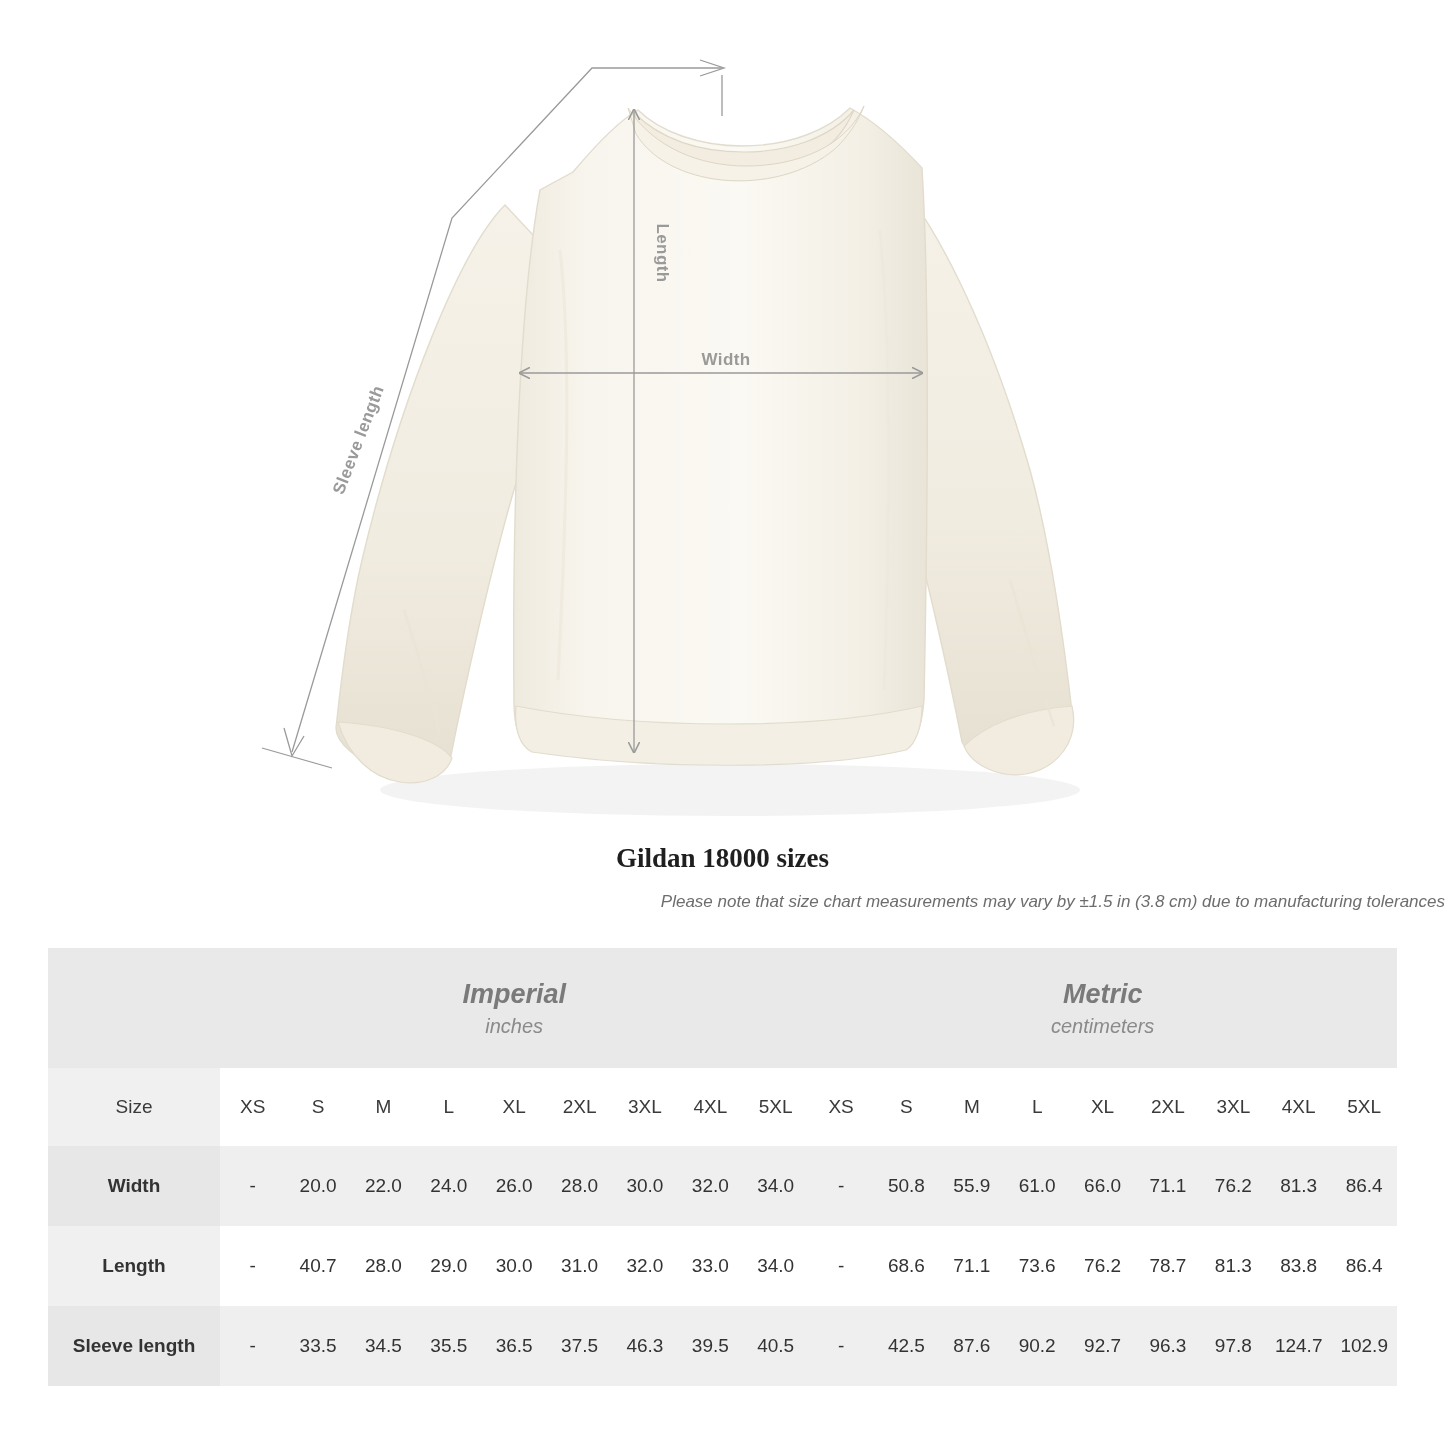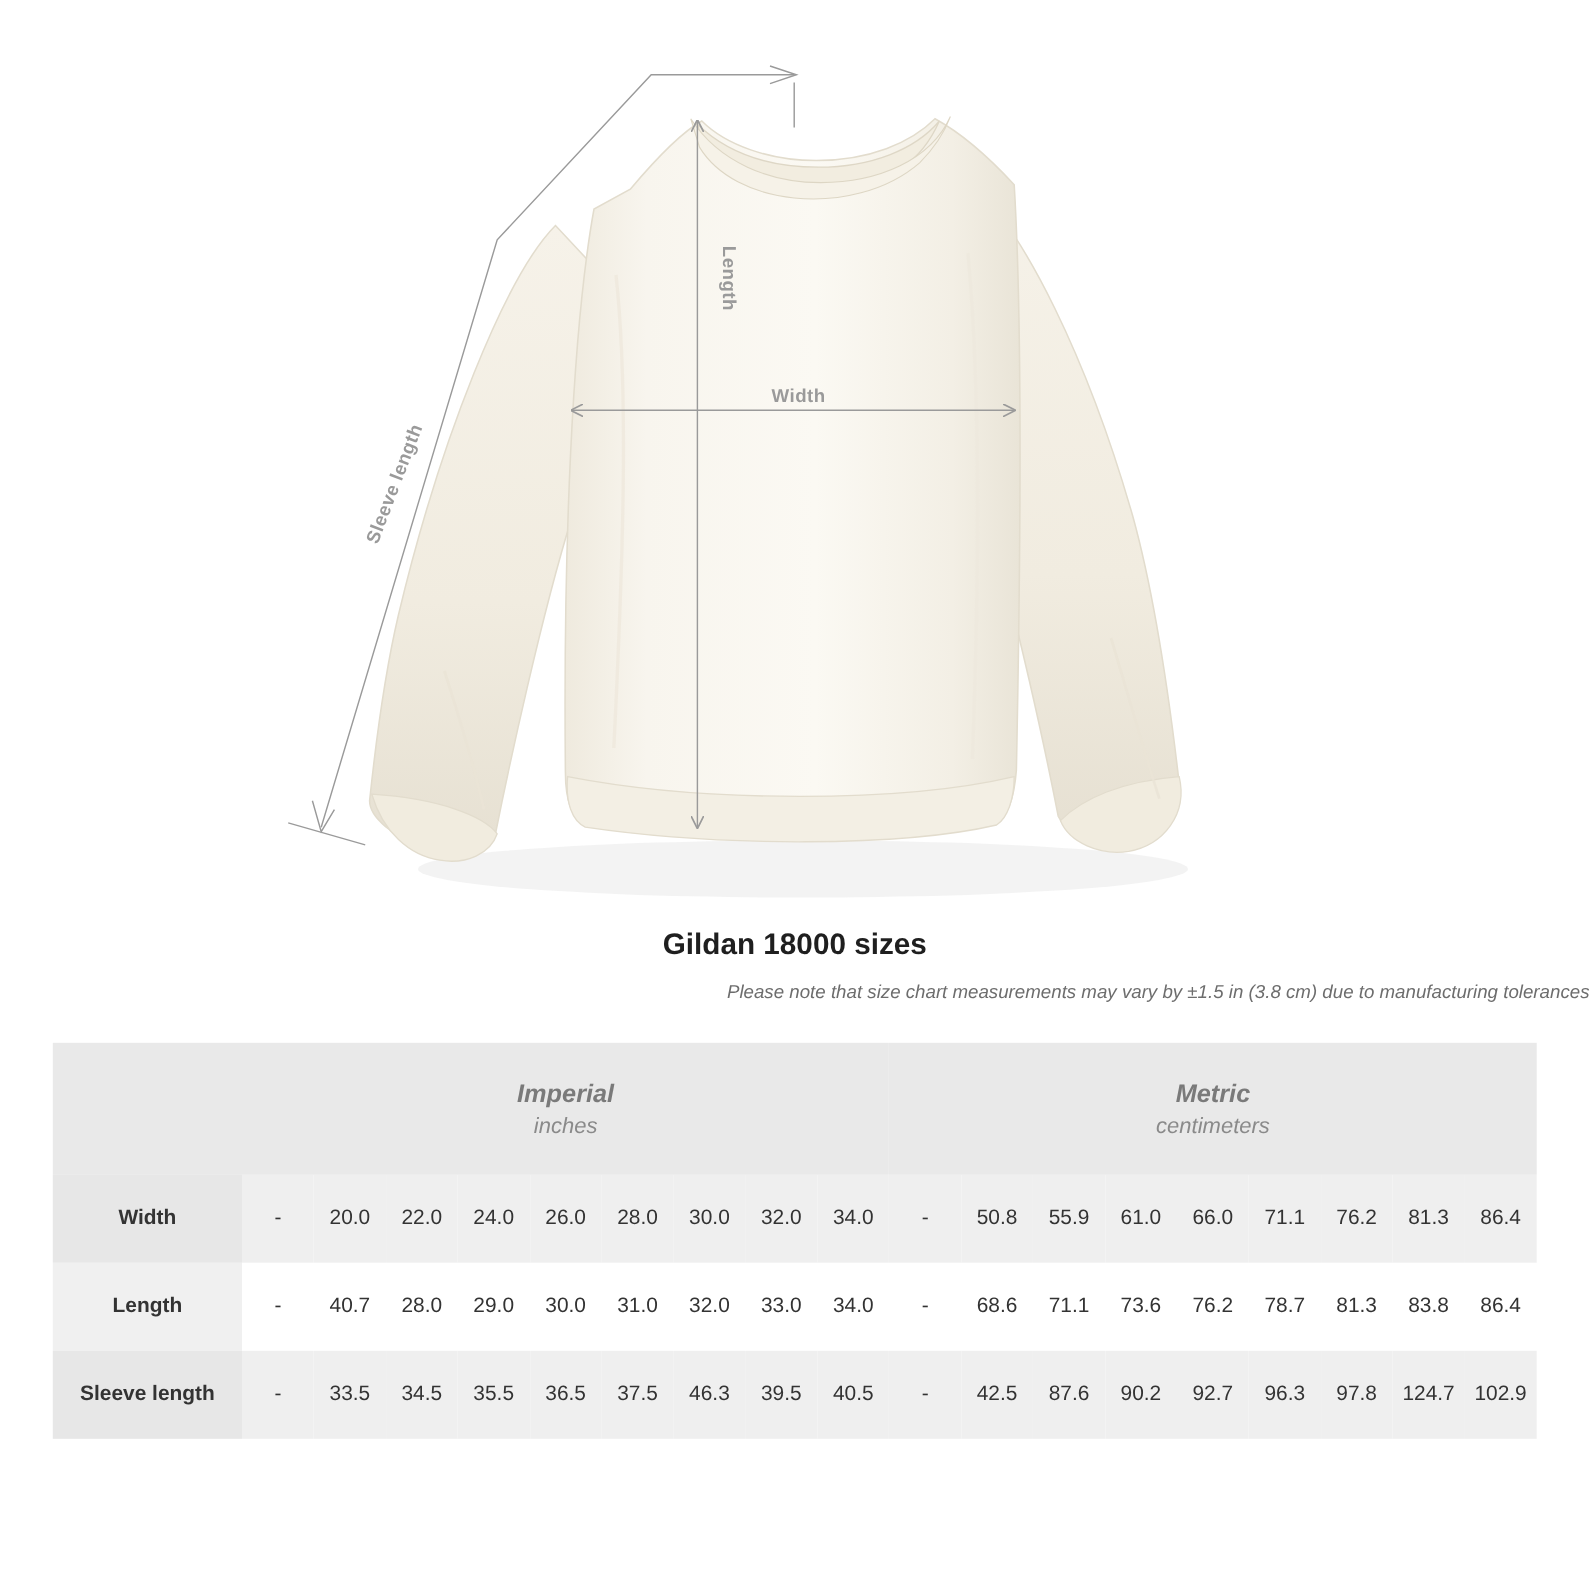--- a/index.html
+++ b/index.html
@@ -69,20 +69,21 @@
   
   .title-block {
     text-align: center;
     margin-top: 8px;
   }
   .chart-title {
     font-size: 27px;
     font-weight: bold;
     color: #1f1f1f;
     margin: 0;
+    font-family: Liberation Serif, serif;
   }
   .chart-note {
     font-size: 17px;
     font-style: italic;
     color: #6d6d6d;
     margin: 18px 0 0 0;
     text-align: right;
   }
 
   
@@ -101,21 +102,21 @@
     text-align: center;
     vertical-align: middle;
     font-weight: normal;
   }
 
   .unit-head td {
     background: #e9e9e9;
     height: 118px;
   }
   .unit-name {
-    font-size: 23px;
+    font-size: 27px;
     font-style: italic;
     font-weight: bold;
     color: #7a7a7a;
     line-height: 1.25;
   }
   .unit-sub {
     font-size: 20px;
     font-style: italic;
     color: #8a8a8a;
     margin-top: 4px;
@@ -258,20 +259,41 @@
           <td colspan="9">
             <div class="unit-name">Imperial</div>
             <div class="unit-sub">inches</div>
           </td>
           <td colspan="9">
             <div class="unit-name">Metric</div>
             <div class="unit-sub">centimeters</div>
           </td>
         </tr>
 
+        <tr class="head-row">
+          <td class="first-col">Size</td>
+          <td>XS</td>
+          <td>S</td>
+          <td>M</td>
+          <td>L</td>
+          <td>XL</td>
+          <td>2XL</td>
+          <td>3XL</td>
+          <td>4XL</td>
+          <td>5XL</td>
+          <td>XS</td>
+          <td>S</td>
+          <td>M</td>
+          <td>L</td>
+          <td>XL</td>
+          <td>2XL</td>
+          <td>3XL</td>
+          <td>4XL</td>
+          <td>5XL</td>
+        </tr>
 
         <tr class="data-row odd">
           <td class="first-col">Width</td>
           <td>-</td>
           <td>20.0</td>
           <td>22.0</td>
           <td>24.0</td>
           <td>26.0</td>
           <td>28.0</td>
           <td>30.0</td>

